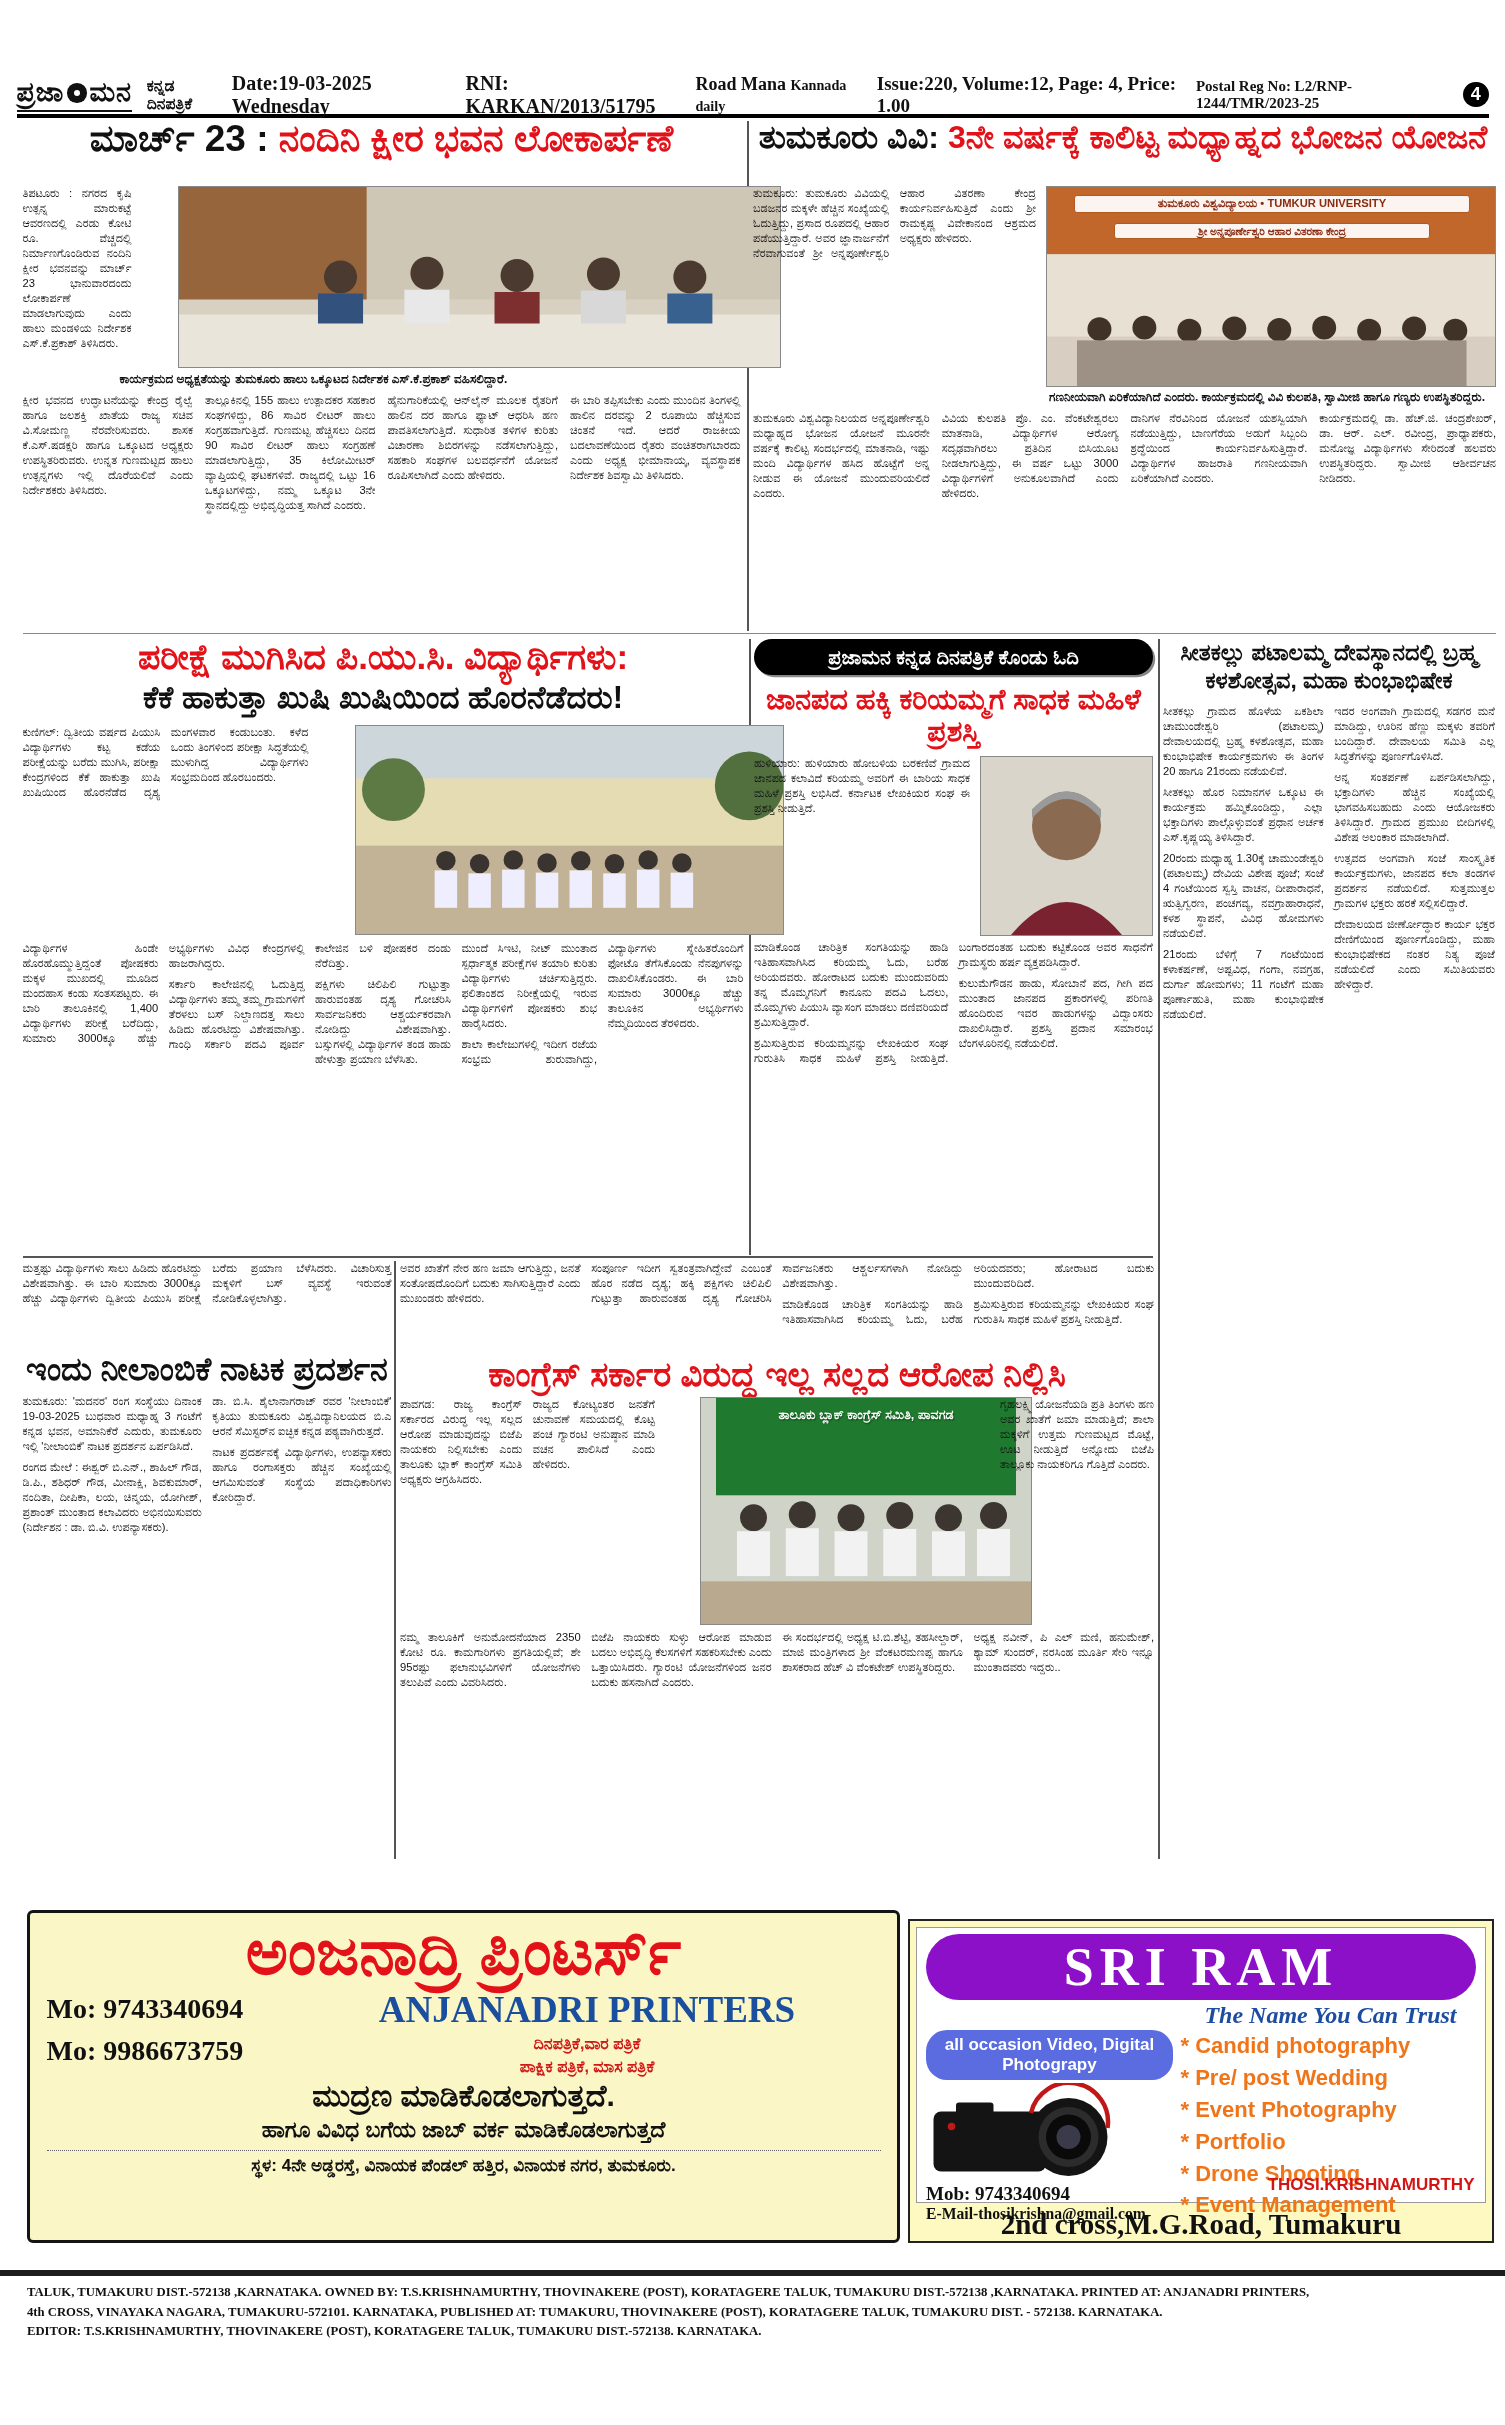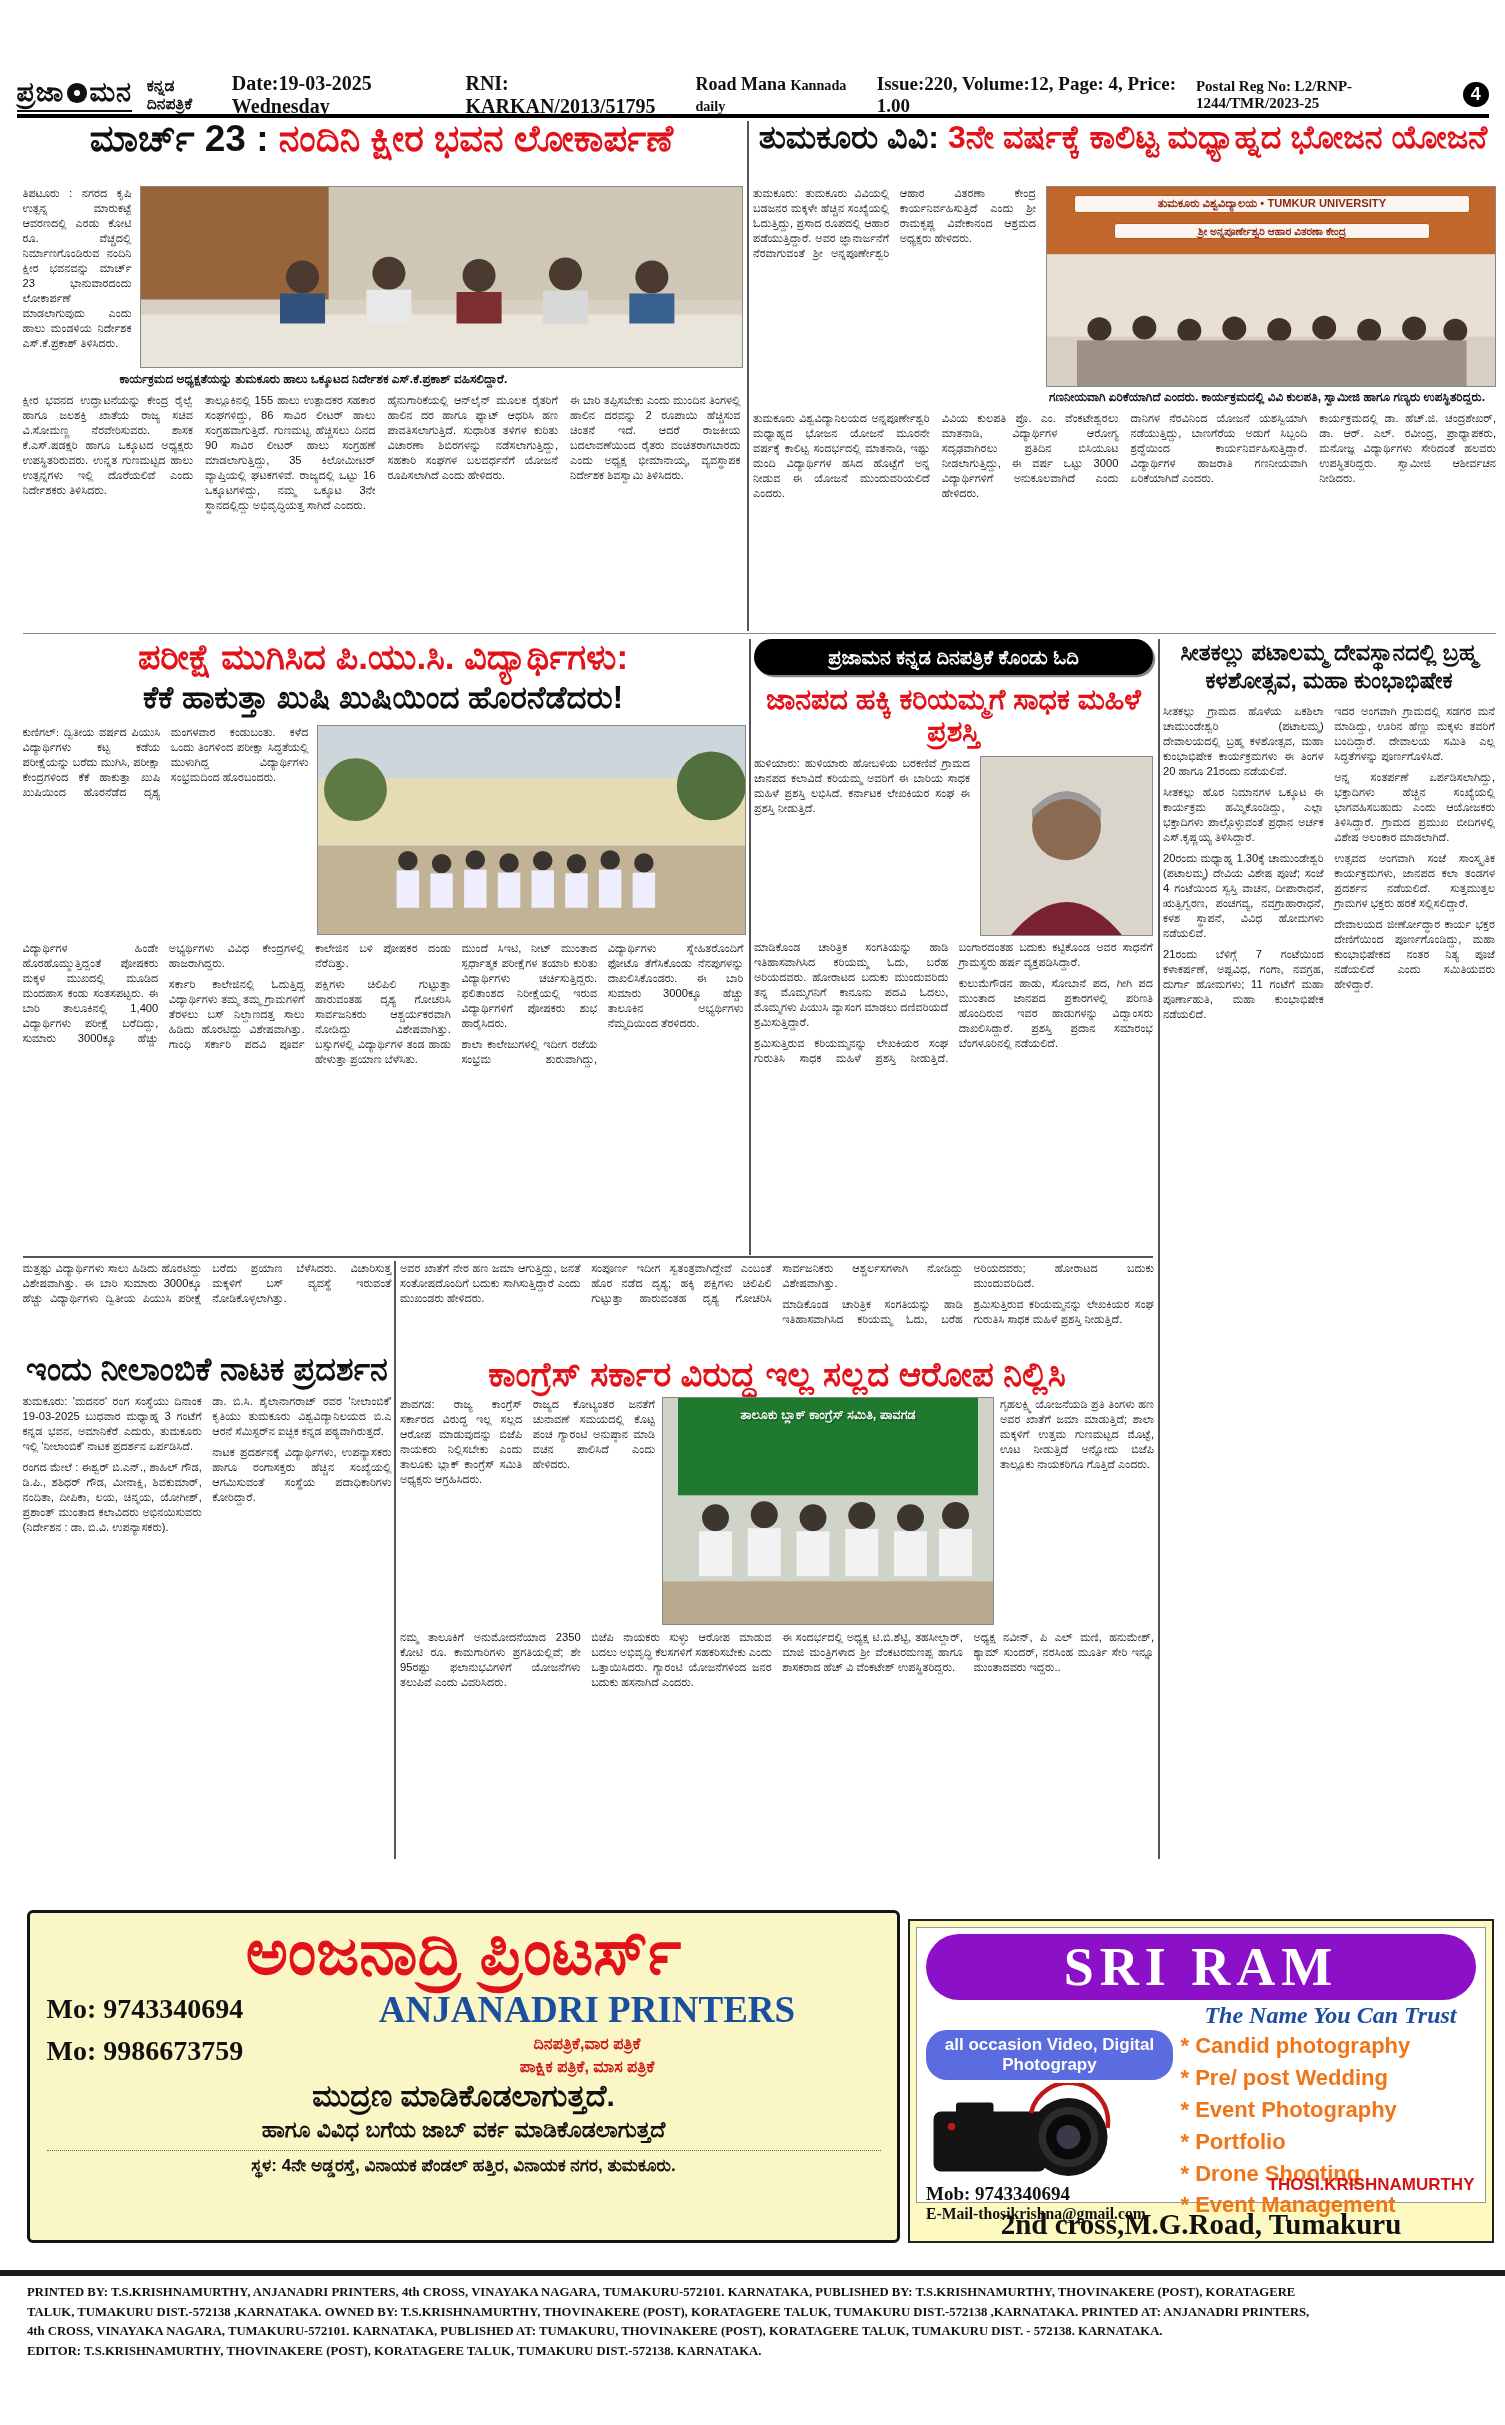--- a/index.html
+++ b/index.html
@@ -28,21 +28,21 @@
   .hl-nandini{left:22.5px;top:120px;width:718px;font-size:37px;}
   .hl-tumkur{left:750px;top:121px;width:746px;font-size:32px;}
   .hl .red{color:#e31118;}
   
   .btxt{font-size:11.2px;line-height:1.34;text-align:justify;overflow:hidden;}
   .btxt p{margin:0 0 6px 0;}
   .caption{font-size:12px;font-weight:bold;line-height:1.25;}
   .vline{position:absolute;width:1.5px;background:#555;}
   .hline{position:absolute;height:1.5px;background:#555;}
   
-  .photo{position:absolute;overflow:hidden;background:#737373;border:0.7px solid #888;}
+  .photo{position:absolute;overflow:hidden;background:#737373;border:0.7px solid #888;margin-left:38px;}
   .photo svg{display:block;width:100%;height:100%;}
   .photo-overlay{position:absolute;left:6%;width:88%;background:rgba(255,255,255,.93);border:1.5px solid #b05a20;
         text-align:center;font-weight:bold;color:#8a2c12;border-radius:3px;}
   
   .a1{position:absolute;left:22.5px;top:186px;width:718px;height:442px;}
   .a1-top{position:relative;height:180px;}
   .a1-introcol{position:absolute;left:0;top:0;width:109px;height:180px;}
   .a1-caption{margin-top:6px;padding-left:97px;}
   .a1-body{margin-top:6px;column-count:4;column-gap:12px;height:222px;}
   
@@ -431,20 +431,19 @@
             </div>
         </div>
       </div>
       <div class="ad2-person">THOSI.KRISHNAMURTHY</div>
     </div>
     <div class="ad2-addr">2nd cross,M.G.Road, Tumakuru</div>
   </div>
 
   <div class="footer-bar"></div>
   <div class="footer-text">
-      <p>PRINTED BY: T.S.KRISHNAMURTHY, ANJANADRI PRINTERS, 4th CROSS, VINAYAKA NAGARA, TUMAKURU-572101. KARNATAKA, PUBLISHED BY: T.S.KRISHNAMURTHY, THOVINAKERE (POST), KORATAGERE</p>
       <p>TALUK, TUMAKURU DIST.-572138 ,KARNATAKA. OWNED BY: T.S.KRISHNAMURTHY, THOVINAKERE (POST), KORATAGERE TALUK, TUMAKURU DIST.-572138 ,KARNATAKA. PRINTED AT: ANJANADRI PRINTERS,</p>
       <p>4th CROSS, VINAYAKA NAGARA, TUMAKURU-572101. KARNATAKA, PUBLISHED AT: TUMAKURU, THOVINAKERE (POST), KORATAGERE TALUK, TUMAKURU DIST. - 572138. KARNATAKA.</p>
       <p>EDITOR: T.S.KRISHNAMURTHY, THOVINAKERE (POST), KORATAGERE TALUK, TUMAKURU DIST.-572138. KARNATAKA.</p>
     </div>
 
 </div>
 
 
 </body></html>

